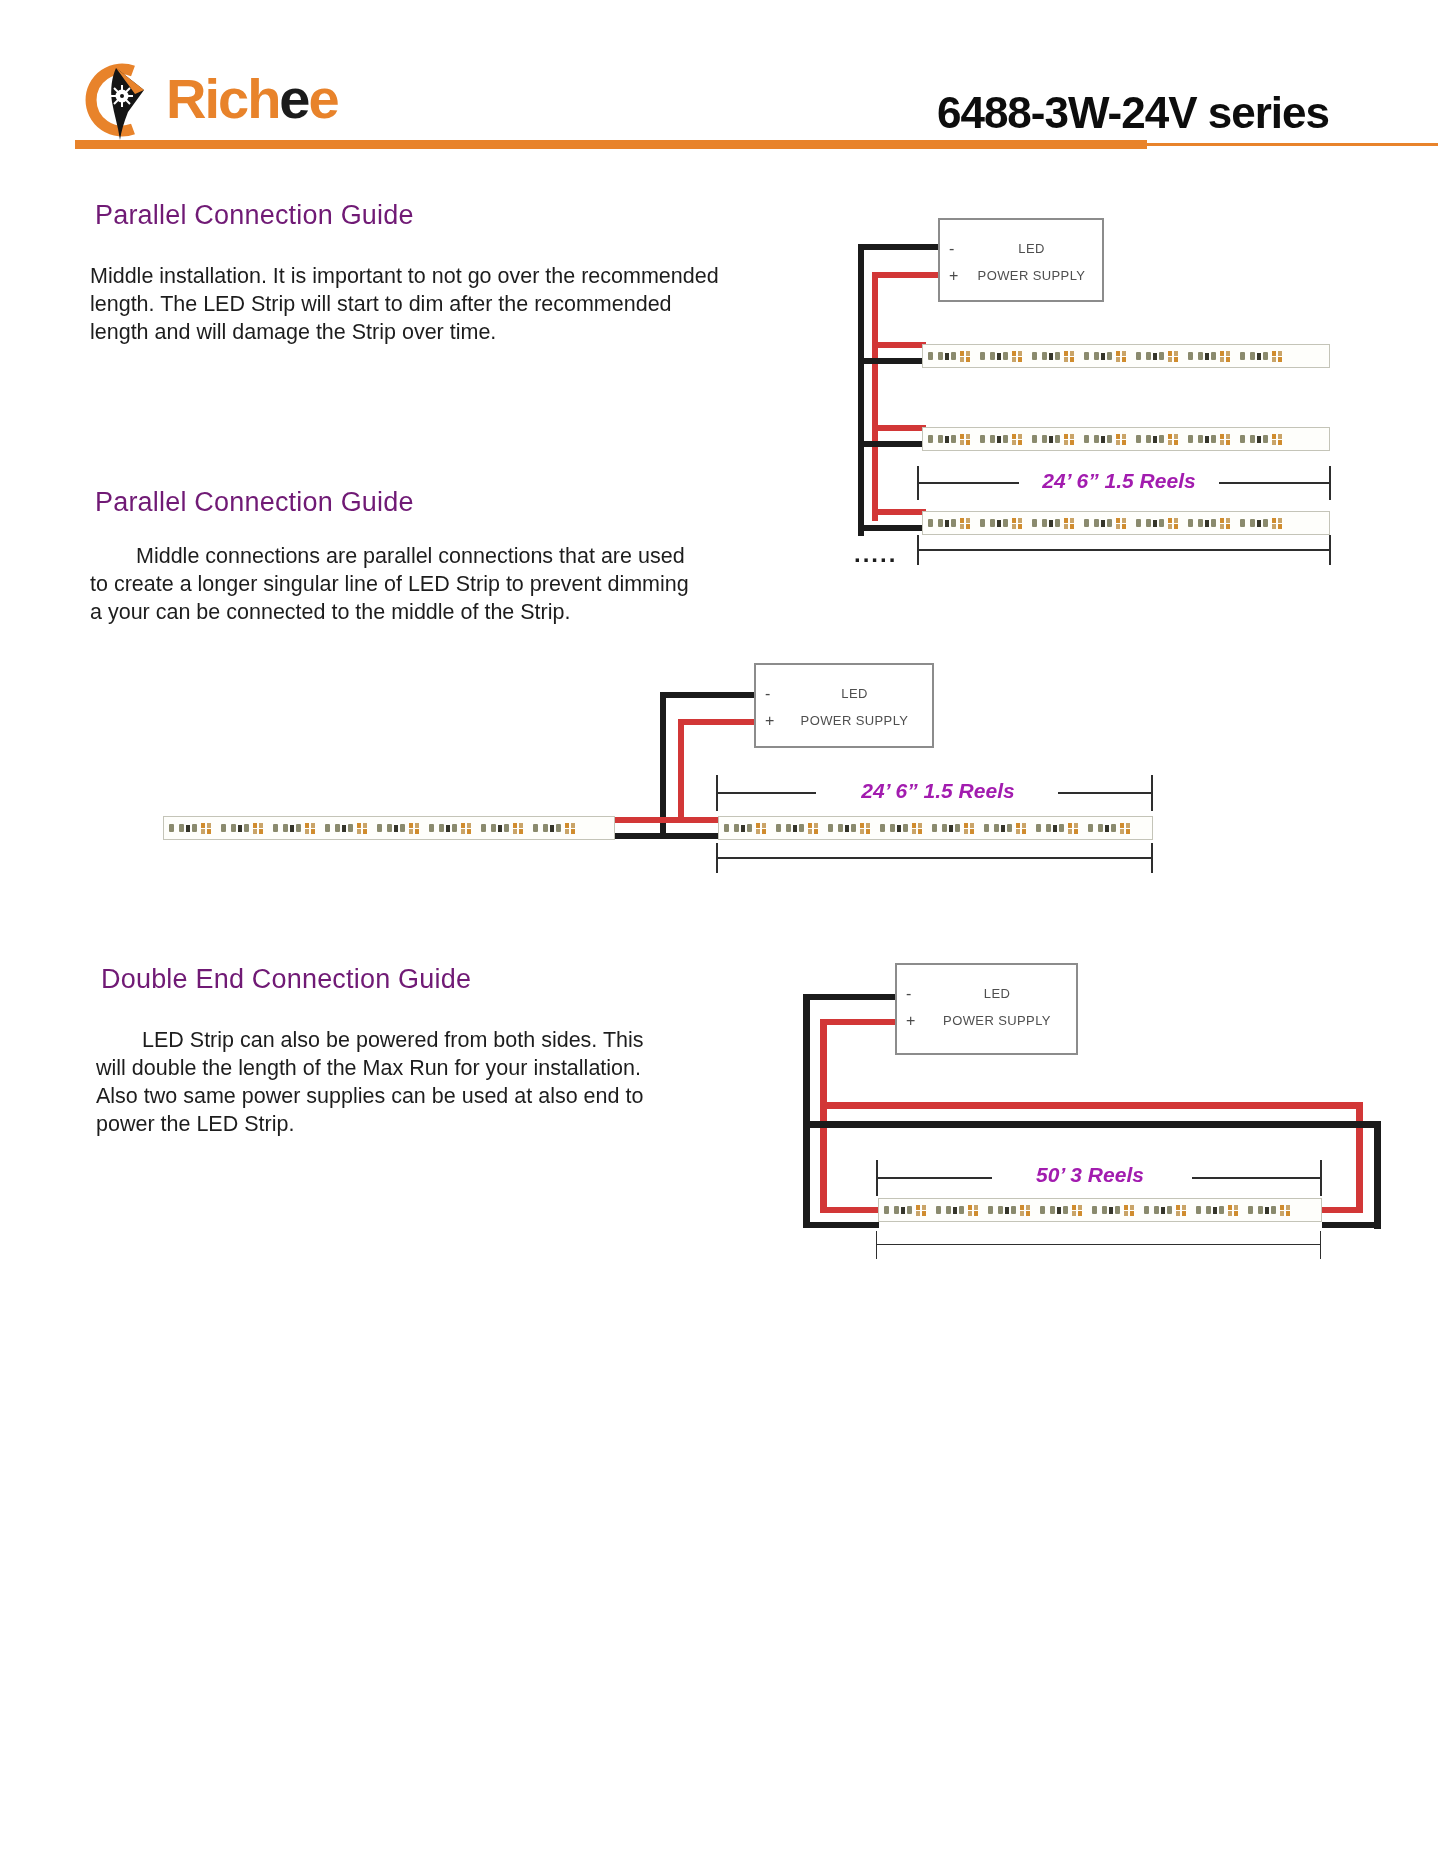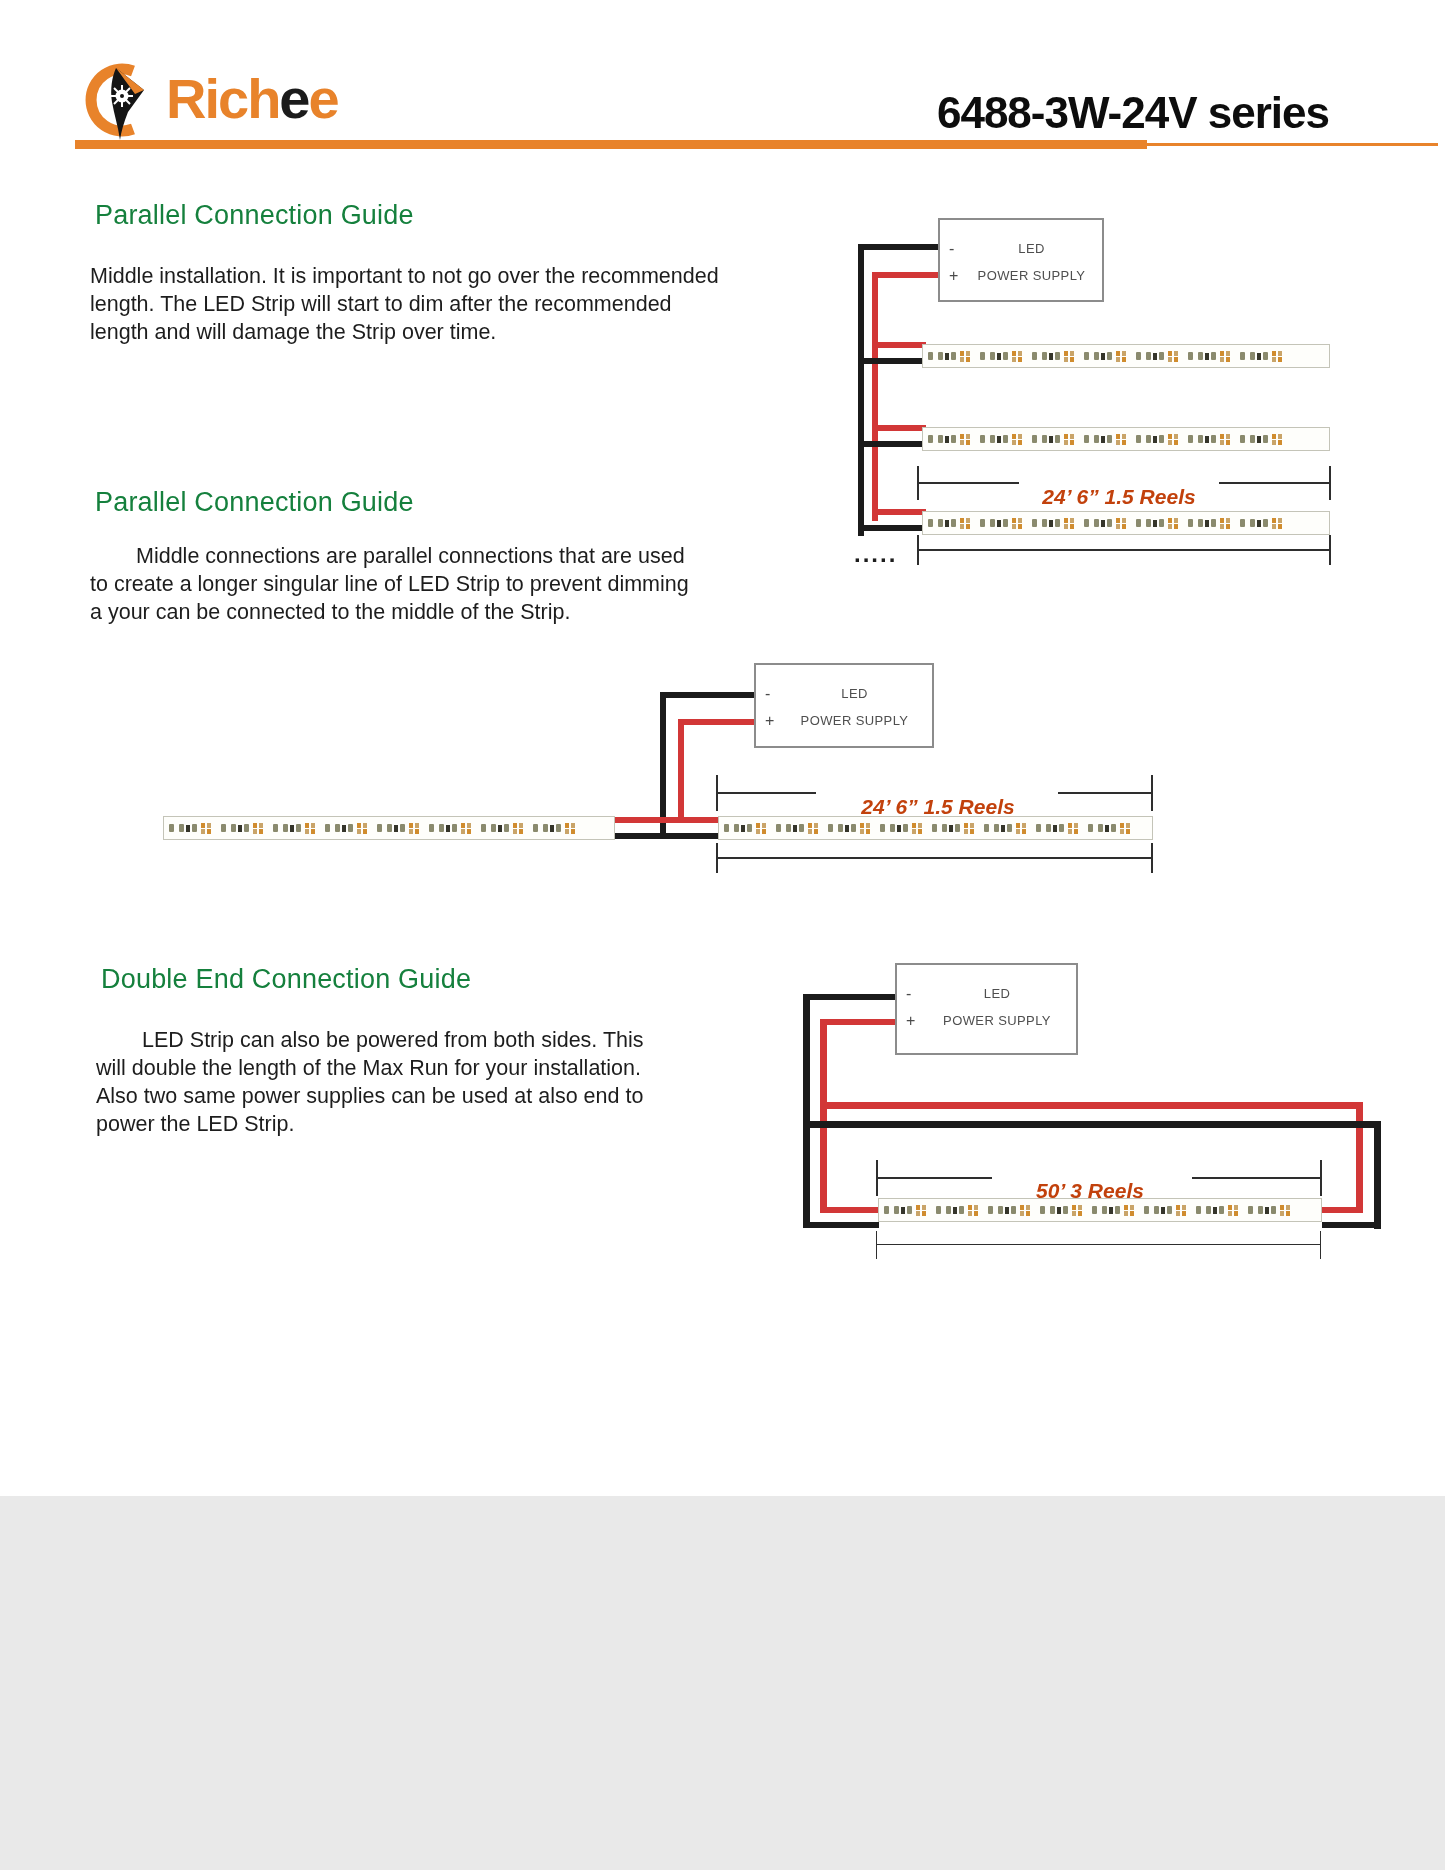--- a/index.html
+++ b/index.html
@@ -1,30 +1,30 @@
 <!DOCTYPE html>
 <html style="--accent-orange: #E8832B; --brand-black: #1B1B1B; --wire-red: #D23737; --wire-black: #1B1B1B; --dim-line: #2E2E2E; --psu-border: #8C8C8C; --psu-text: #4F4F4F; --strip-border: #C4C4B8; --chip-orange: #D08C2E; --chip-tan: #C9A468; --chip-olive: #8A8A6D; --chip-black: #35352A;"><head>
 <meta charset="utf-8">
 <style>
   html,body{margin:0;padding:0;background:#e9e9e9;}
   .page{
-    position:relative;width:1445px;height:1496px;margin:0 auto;background:#ffffff;
+    position:relative;width:1445px;height:1870px;margin:0 auto;background:#ffffff;
     font-family:"Liberation Sans",sans-serif;overflow:hidden;
   }
   
   .brand{position:absolute;left:78px;top:56px;display:flex;align-items:center;}
   .brand-text{font-size:56px;font-weight:bold;letter-spacing:-2px;line-height:1;margin-left:4px;}
   .brand-text .o{color:var(--accent-orange);}
   .brand-text .k{color:var(--brand-black);}
   .doc-title{position:absolute;left:844px;top:88px;width:485px;text-align:right;
     font-size:44px;font-weight:bold;color:#0d0d0d;letter-spacing:-1px;white-space:nowrap;}
   .rule-thick{position:absolute;left:75px;top:140px;width:1072px;height:9px;background:var(--accent-orange);}
   .rule-thin{position:absolute;left:1147px;top:143px;width:291px;height:3px;background:var(--accent-orange);}
   
-  .sec-heading{position:absolute;font-size:27px;color:#15803d;letter-spacing:.2px;}
+  .sec-heading{position:absolute;font-size:27px;color:#701a75;letter-spacing:.2px;}
   .para{position:absolute;font-size:21.5px;color:#1d1d1d;}
   .pline{height:28px;line-height:28px;white-space:nowrap;}
   .pline.first{padding-left:46px;}
   
   .w{position:absolute;background:var(--wire-black);z-index:1;}
   .w.red{background:var(--wire-red);}
   .psu{position:absolute;background:#fff;border:2px solid var(--psu-border);z-index:3;box-sizing:border-box;padding-top:15px;}
   .psu-row{display:flex;align-items:center;height:27px;}
   .psu-term{width:26px;padding-left:9px;font-size:16px;color:#4a4a4a;}
   .psu-label{flex:1;text-align:center;font-size:13px;color:var(--psu-text);letter-spacing:.4px;padding-right:14px;}
@@ -33,22 +33,22 @@
   .unit{flex:0 0 52px;display:flex;align-items:center;justify-content:space-evenly;}
   .unit i{display:inline-block;}
   .cd{width:5px;height:8px;background:var(--chip-olive);border-radius:1px;}
   .trio{display:inline-flex;gap:2px;align-items:center;}
   .cb{width:4px;height:7px;background:var(--chip-black);}
   .quad{display:inline-grid;grid-template-columns:4px 4px;gap:1px 2px;}
   .q{width:4px;height:5px;}
   .q.o{background:var(--chip-orange);}
   .q.t{background:var(--chip-tan);}
   .dline{position:absolute;background:var(--dim-line);z-index:1;}
-  .dlabel{position:absolute;font-style:italic;font-weight:bold;font-size:21px;color:#c2410c;
-    text-align:center;white-space:nowrap;z-index:2;margin-top:16px;}
+  .dlabel{position:absolute;font-style:italic;font-weight:bold;font-size:21px;color:#a21caf;
+    text-align:center;white-space:nowrap;z-index:2;}
   .dots{position:absolute;font-weight:bold;font-size:24px;color:#1c1c1c;letter-spacing:2px;}
 </style>
 </head>
 <body>
 
 <div class="page">
 
   <div class="brand">
     <svg width="84" height="86" viewBox="0 0 84 86">
       <path d="M55 15 A31 31 0 1 0 55 73" fill="none" stroke="#E8832B" stroke-width="11"></path>

